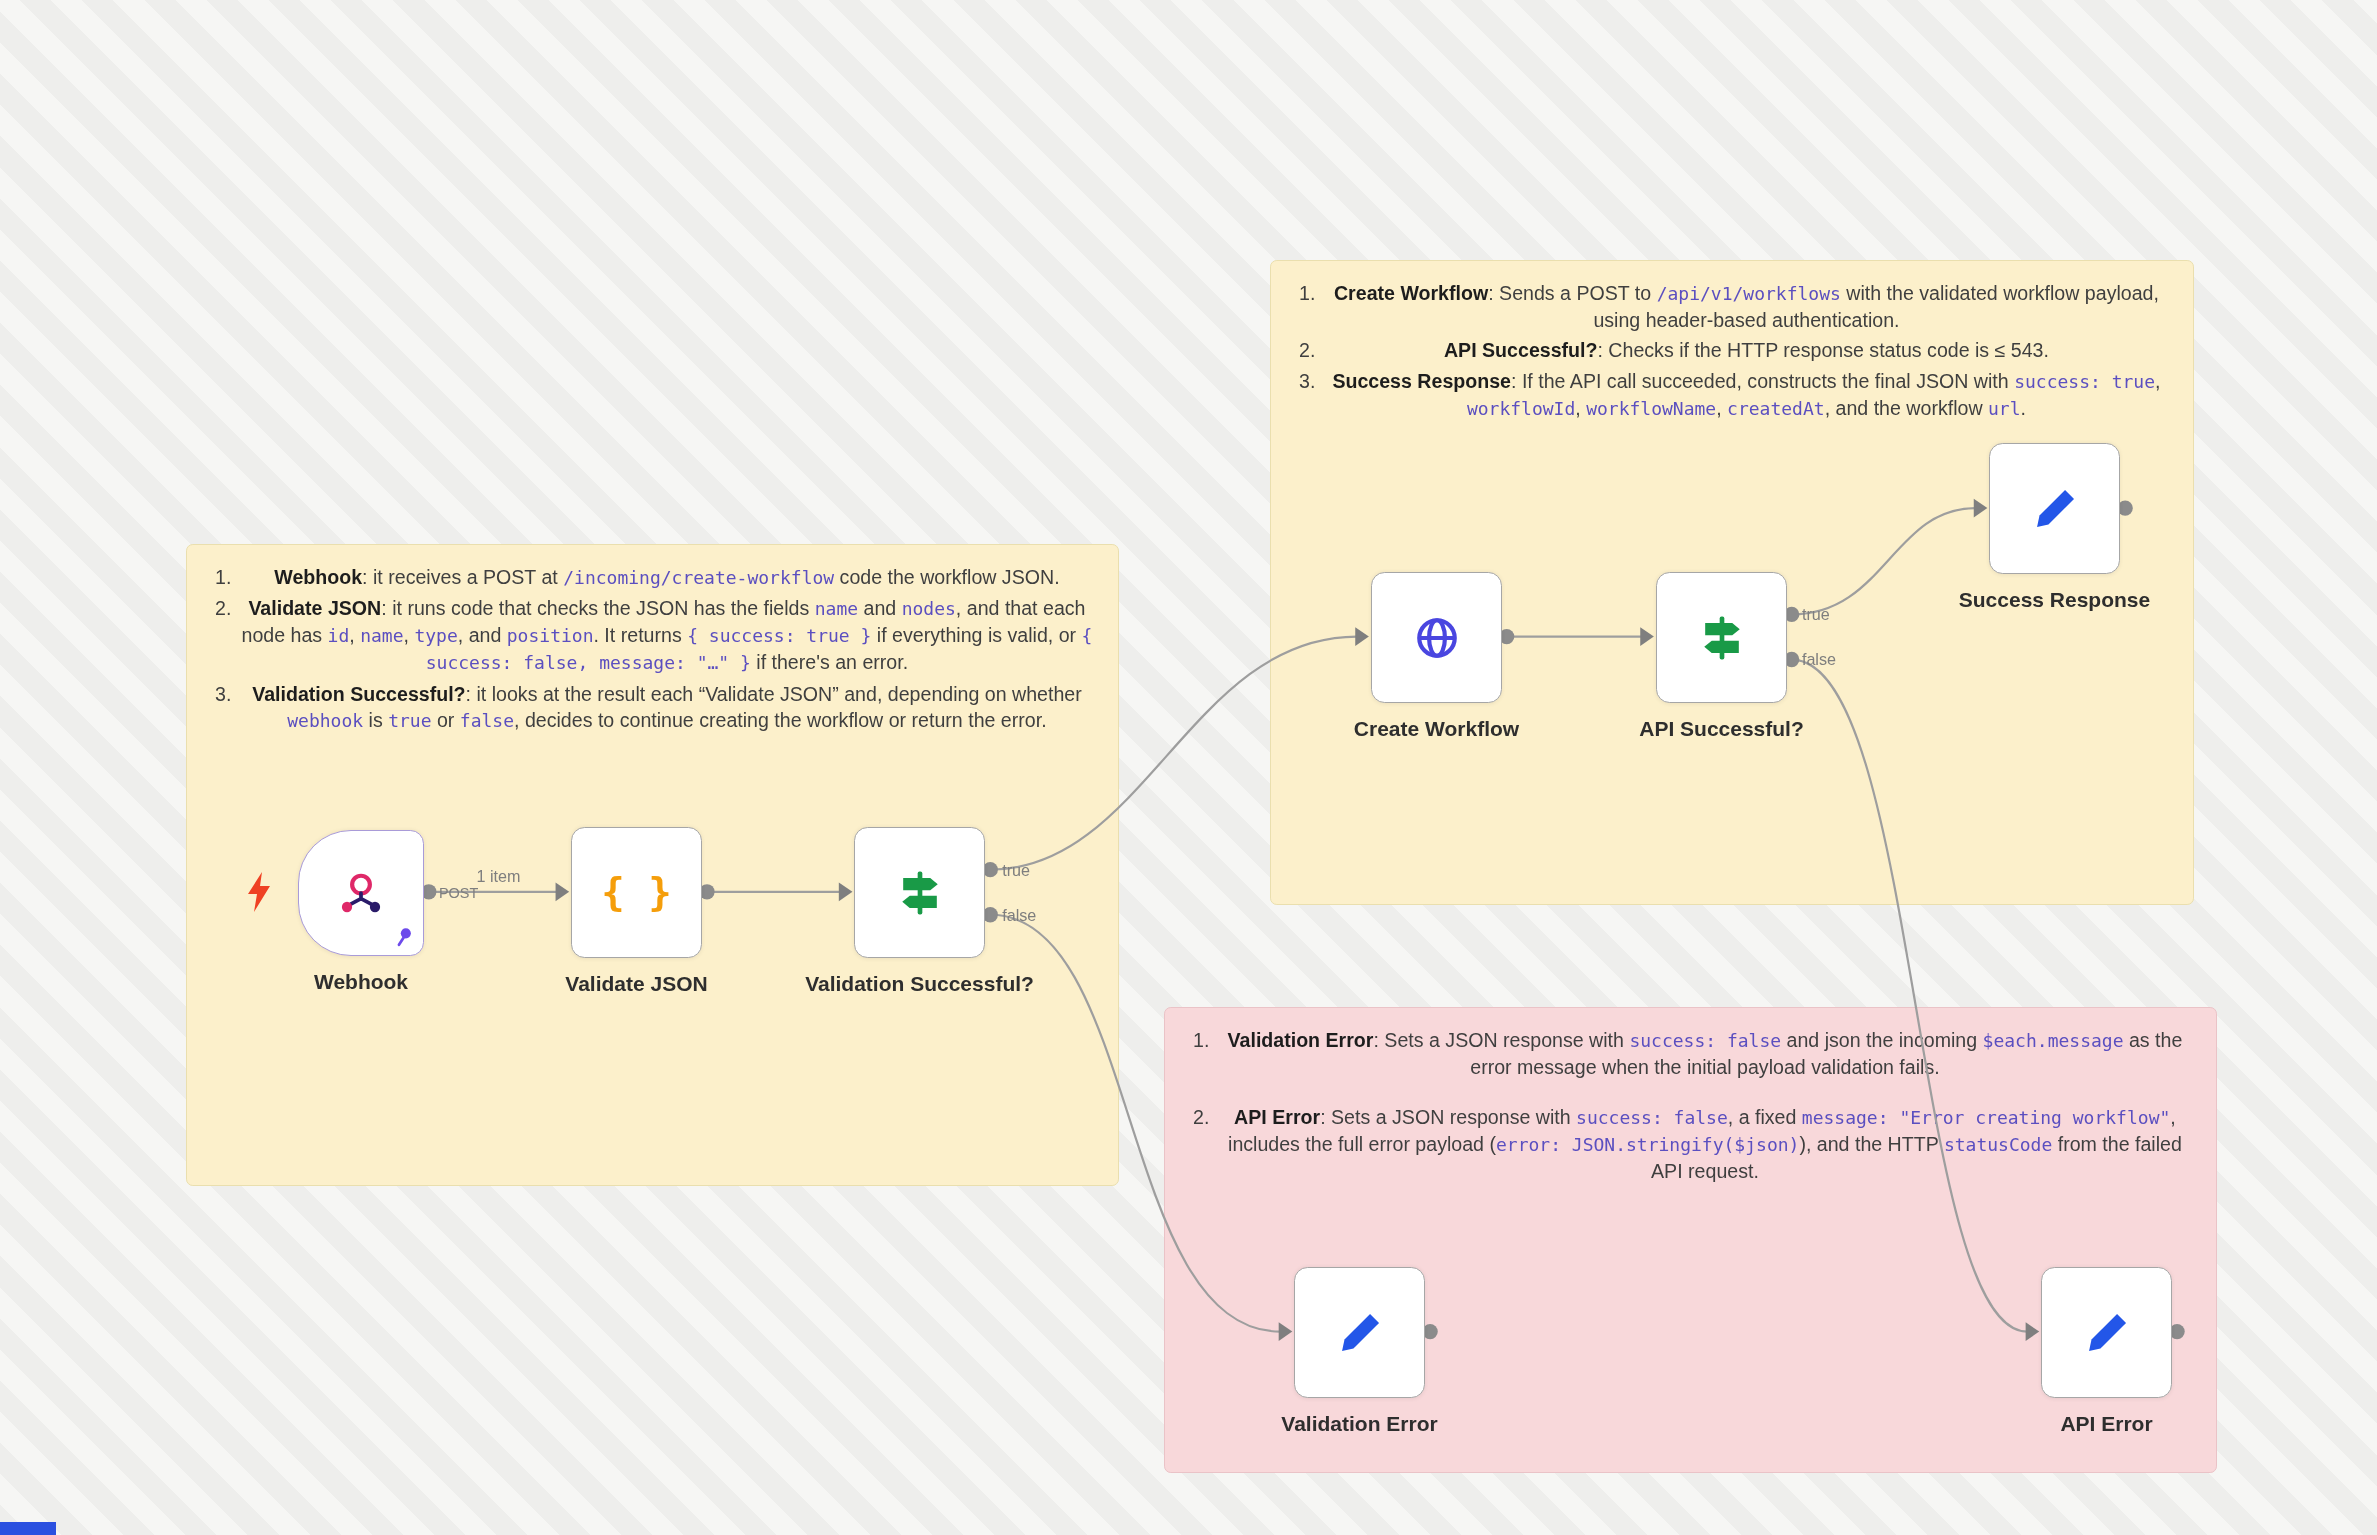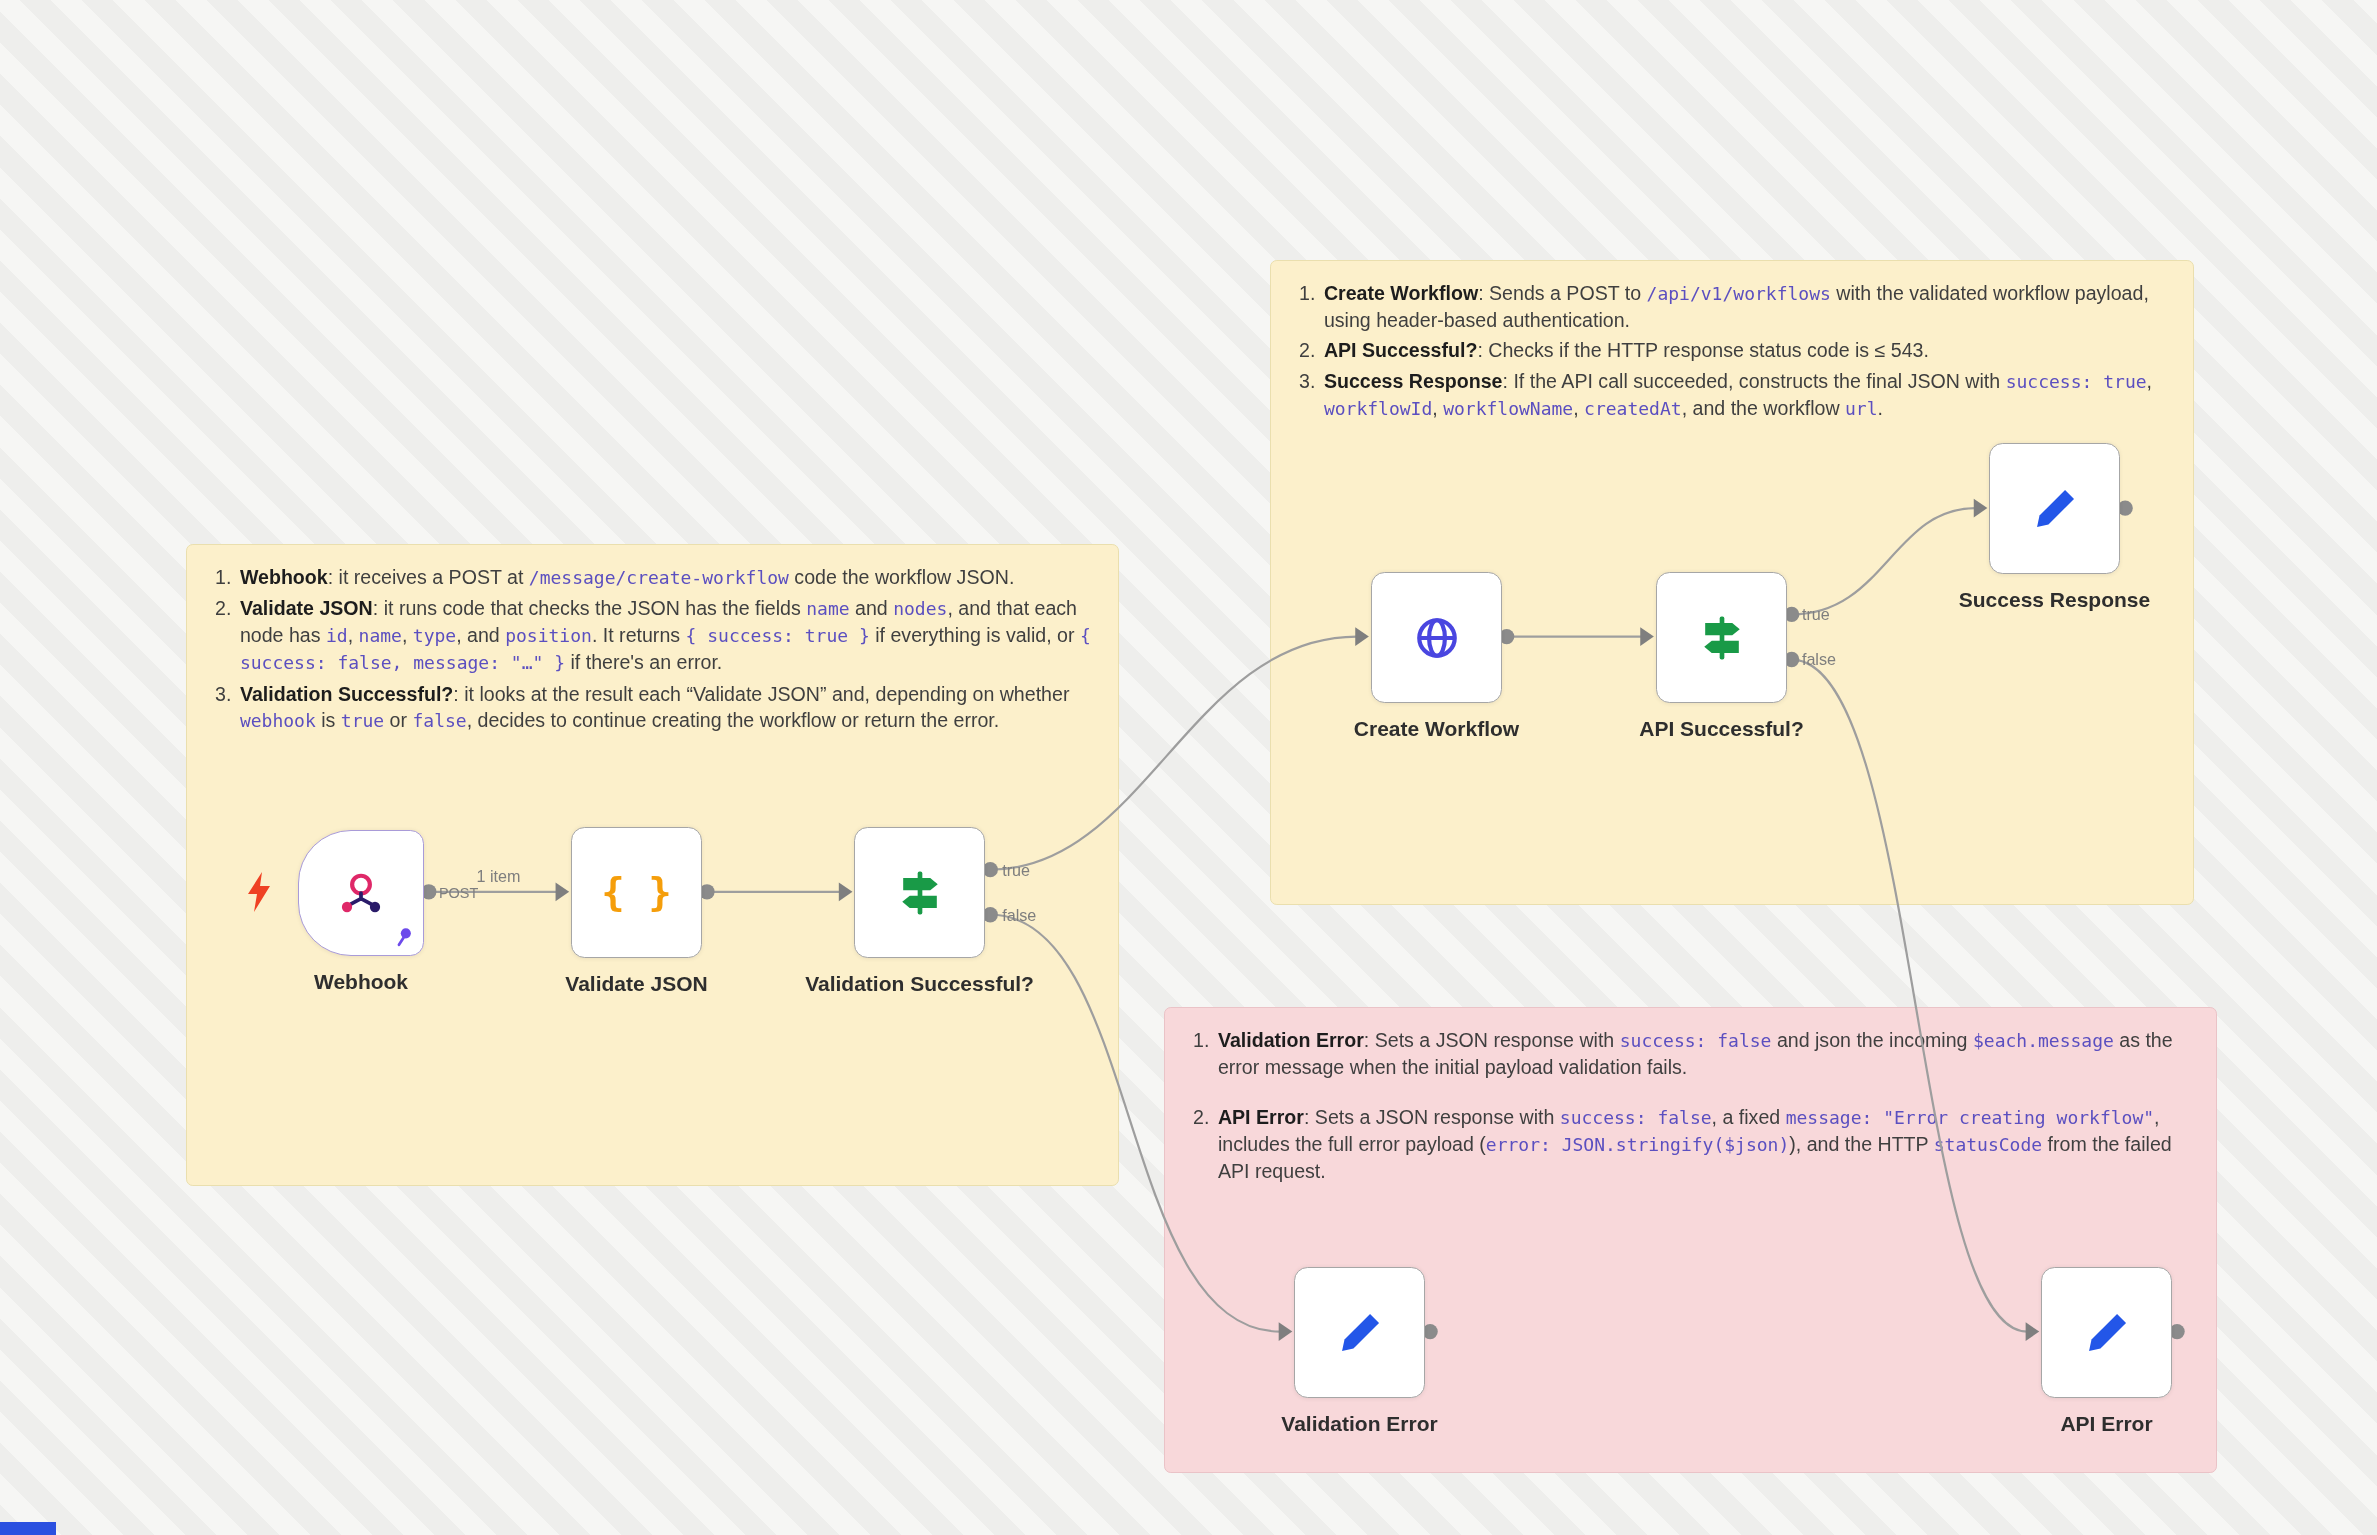--- a/index.html
+++ b/index.html
@@ -10,21 +10,21 @@
     background-image:repeating-linear-gradient(45deg,#eeeeec 0 22px,#f6f6f4 22px 44px);
   }
   
   .note{position:absolute;border-radius:6.8px;z-index:1;}
   .note.yellow{background:#fcf0cb;border:0.9px solid #eadfae;}
   .note.pink{background:#f8d8da;border:0.9px solid #eac3c7;}
   .note-body{padding:19px 24px;font-size:19.6px;line-height:26px;color:#3f3f3f;}
   .note-item{display:flex;margin-bottom:4.3px;}
   [data-note="2"] .note-item{margin-bottom:24px;}
   .note-item .num{margin-right:8.5px;min-width:20.4px;text-align:right;flex:none;}
-  .note-item .body{flex:1;}
+  .note-item .body{flex:1;text-align:center;}
   .b{font-weight:700;color:#1d1d1d;}
   .c{font-family:"DejaVu Sans Mono",monospace;color:#5b4fc0;font-size:18px;}
   
   .node{position:absolute;z-index:3;}
   .node-box{
     width:129px;height:129px;background:#ffffff;border:1.7px solid #a6a6a6;border-radius:13.6px;
     display:flex;align-items:center;justify-content:center;position:relative;
     box-shadow:0 0.9px 4.3px rgba(0,0,0,0.07);
   }
   .trigger .node-box{width:124px;height:124px;border-radius:53px 13.6px 13.6px 53px;border-color:#a99bd8;}
@@ -44,21 +44,21 @@
   .bolt{position:absolute;z-index:3;}
   .bluebar{position:absolute;left:0;bottom:0;width:56px;height:13.6px;background:#2b50e0;z-index:5;}
 </style>
 </head>
 <body>
 
 <div class="note yellow" style="left:186px;top:544px;width:931px;height:640px;">
   <div class="note-body" data-note="0">
       <div class="note-item">
         <span class="num">1.</span>
-        <span class="body"><span class="b">Webhook</span><span class="p">: it receives a POST at </span><span class="c">/message/create-workflow</span><span class="p"> code the workflow JSON.</span></span>
+        <span class="body"><span class="b">Webhook</span><span class="p">: it receives a POST at </span><span class="c">/incoming/create-workflow</span><span class="p"> code the workflow JSON.</span></span>
       </div>
       <div class="note-item">
         <span class="num">2.</span>
         <span class="body"><span class="b">Validate JSON</span><span class="p">: it runs code that checks the JSON has the fields </span><span class="c">name</span><span class="p"> and </span><span class="c">nodes</span><span class="p">, and that each node has </span><span class="c">id</span><span class="p">, </span><span class="c">name</span><span class="p">, </span><span class="c">type</span><span class="p">, and </span><span class="c">position</span><span class="p">. It returns </span><span class="c">{ success: true }</span><span class="p"> if everything is valid, or </span><span class="c">{ success: false, message: "…" }</span><span class="p"> if there's an error.</span></span>
       </div>
       <div class="note-item">
         <span class="num">3.</span>
         <span class="body"><span class="b">Validation Successful?</span><span class="p">: it looks at the result each “Validate JSON” and, depending on whether </span><span class="c">webhook</span><span class="p"> is </span><span class="c">true</span><span class="p"> or </span><span class="c">false</span><span class="p">, decides to continue creating the workflow or return the error.</span></span>
       </div>
     </div>

